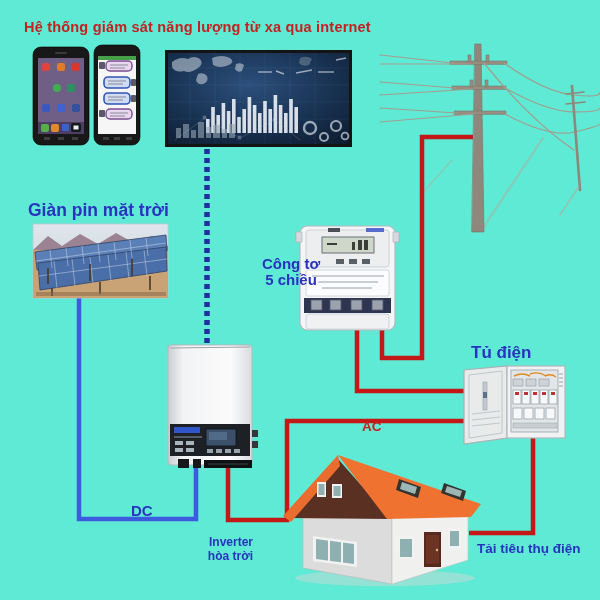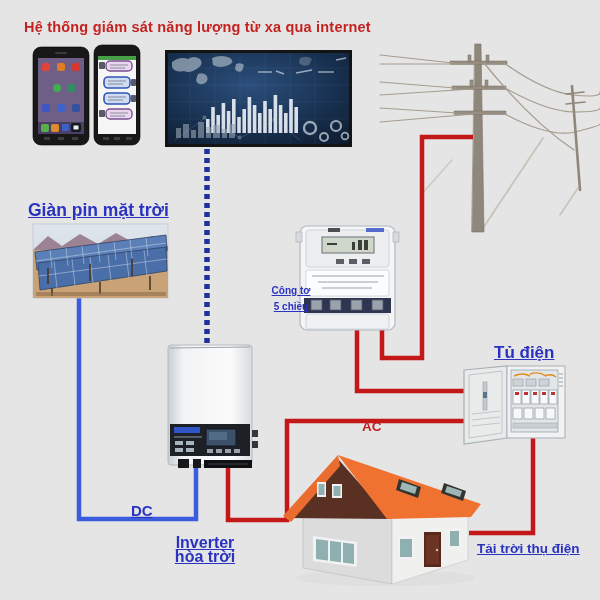--- a/index.html
+++ b/index.html
@@ -1,28 +1,28 @@
 <!DOCTYPE html>
 <html><head>
 <meta charset="utf-8">
 <style>
   html,body{margin:0;padding:0;background:#fff;}
-  .stage{position:relative;width:600px;height:600px;background:#e5e5e5;overflow:hidden;
+  .stage{position:relative;width:600px;height:600px;background:#5eead4;overflow:hidden;
          font-family:"Liberation Sans", sans-serif;}
   .stage svg{position:absolute;left:0;top:0;}
   .lbl{position:absolute;font-weight:bold;white-space:nowrap;}
-  .lbl.blue{color:#2a32c0;text-decoration:underline;}
+  .lbl.blue{color:#2a32c0;}
   .lbl.red{color:#c42121;}
   .title{left:24px;top:19px;font-size:14.5px;letter-spacing:.2px;}
   .solar-lbl{left:28px;top:200px;font-size:17.5px;}
-  .meter-lbl{left:250px;top:256px;width:82px;text-align:center;font-size:10px;line-height:15.5px;white-space:normal;margin-top:27px;}
-  .cabinet-lbl{left:494px;top:343px;font-size:17px;}
+  .meter-lbl{left:250px;top:256px;width:82px;text-align:center;font-size:15px;line-height:15.5px;white-space:normal;}
+  .cabinet-lbl{left:471px;top:343px;font-size:17px;}
   .dc-lbl{left:131px;top:502px;font-size:15px;text-align:center;}
   .ac-lbl{left:362px;top:419px;font-size:13.5px;}
-  .inverter-lbl{left:171px;top:536px;width:68px;text-align:center;font-size:16px;line-height:13.5px;white-space:normal;}
+  .inverter-lbl{left:185px;top:536px;width:68px;text-align:right;font-size:12px;line-height:13.5px;white-space:normal;}
   .load-lbl{left:477px;top:541px;font-size:13.5px;}
 </style>
 </head>
 <body>
 
 <div class="stage">
 
   <svg width="600" height="600" viewBox="0 0 600 600">
 
     <defs>
@@ -430,14 +430,14 @@
     <div>Công tơ</div>
     <div>5 chiều</div>
   </div>
   <div class="lbl blue cabinet-lbl">Tủ điện</div>
   <div class="lbl blue dc-lbl">DC</div>
   <div class="lbl red ac-lbl">AC</div>
   <div class="lbl blue inverter-lbl">
     <div>Inverter</div>
     <div>hòa trời</div>
   </div>
-  <div class="lbl blue load-lbl">Tải trời thụ điện</div>
+  <div class="lbl blue load-lbl">Tải tiêu thụ điện</div>
 </div>
 
 </body></html>

